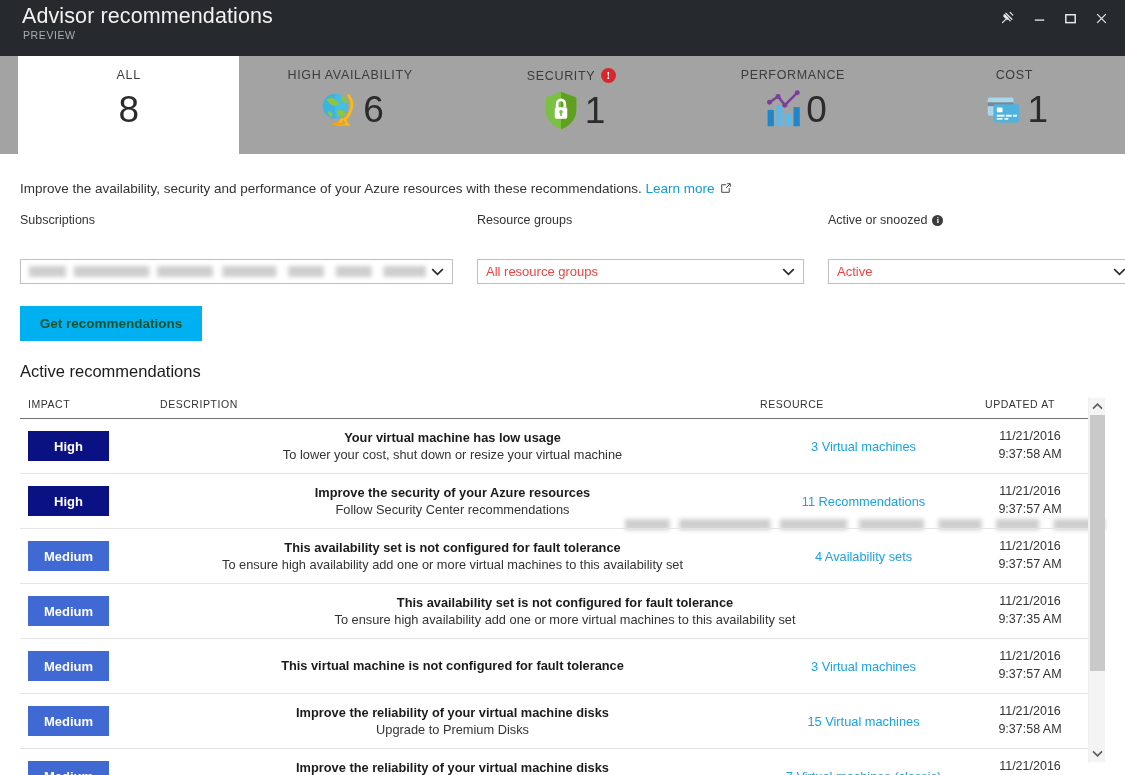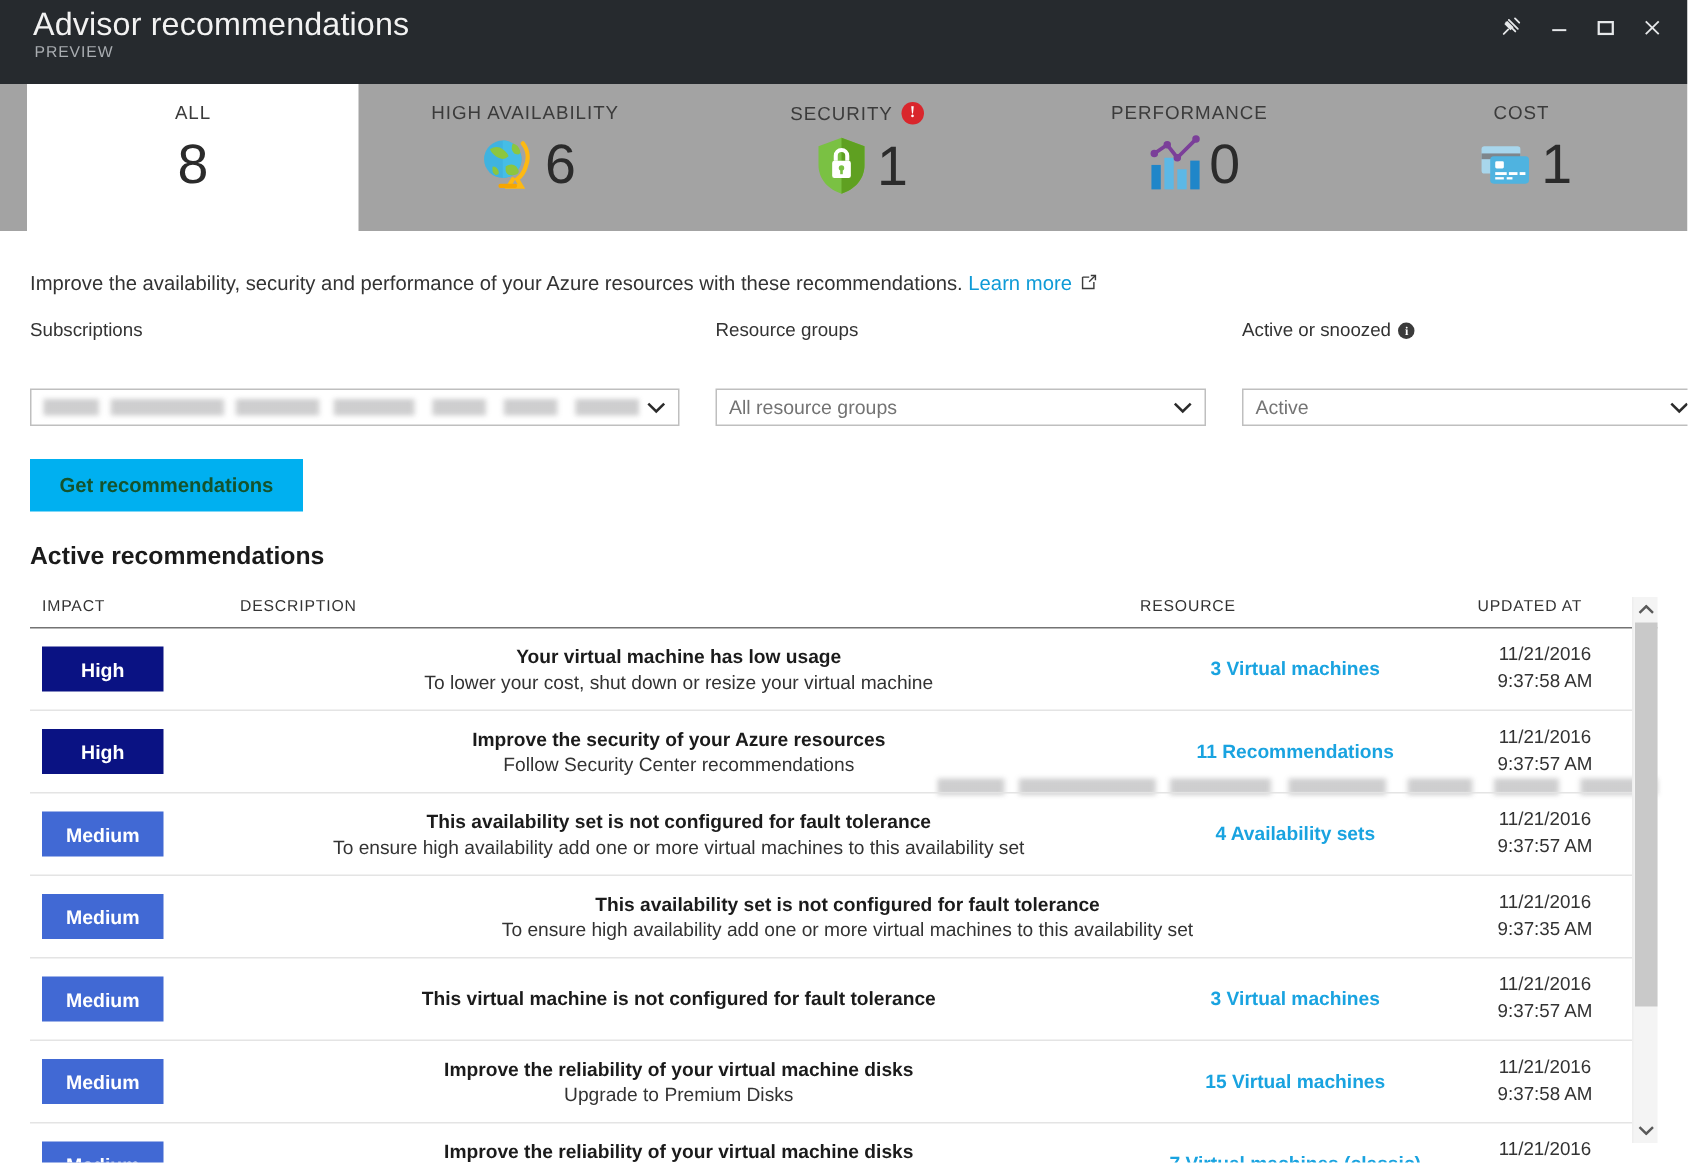--- a/index.html
+++ b/index.html
@@ -142,21 +142,21 @@
   }
   .select {
     position: relative;
     height: 25px;
     border: 1px solid #bfbfbf;
     background: #fff;
     display: flex;
     align-items: center;
     padding: 0 26px 0 8px;
     font-size: 13px;
-    color: #737373;
+    color: #ef4444;
     cursor: default;
     margin-top: 32px;
   }
   .select .chev {
     position: absolute;
     right: 8px; top: 50%;
     transform: translateY(-50%);
   }
   .f-subs  { width: 433px; }
   .f-rg    { width: 327px; }
@@ -193,21 +193,21 @@
   }
 
   
   .section-row {
     margin-top: 21px;
     display: flex;
     align-items: flex-end;
   }
   .section-title {
     font-size: 16.5px;
-    font-weight: bold;
+    font-weight: normal;
     color: #1b1b1b;
   }
   .section-redact {
     position: absolute;
     left: 625px;
     top: 338px;
     width: 480px;
     height: 13px;
   }
 
@@ -255,21 +255,21 @@
     color: #1b1b1b;
     line-height: 1.35;
   }
   .desc-sub {
     font-size: 12.8px;
     color: #333333;
     line-height: 1.35;
   }
   .res-link {
     font-size: 12.8px;
-    font-weight: bold;
+    font-weight: normal;
     color: #19a3e0;
     text-decoration: none;
     cursor: default;
     margin-left: 12px;
   }
   .upd {
     font-size: 12.5px;
     color: #333333;
     line-height: 1.42;
   }

